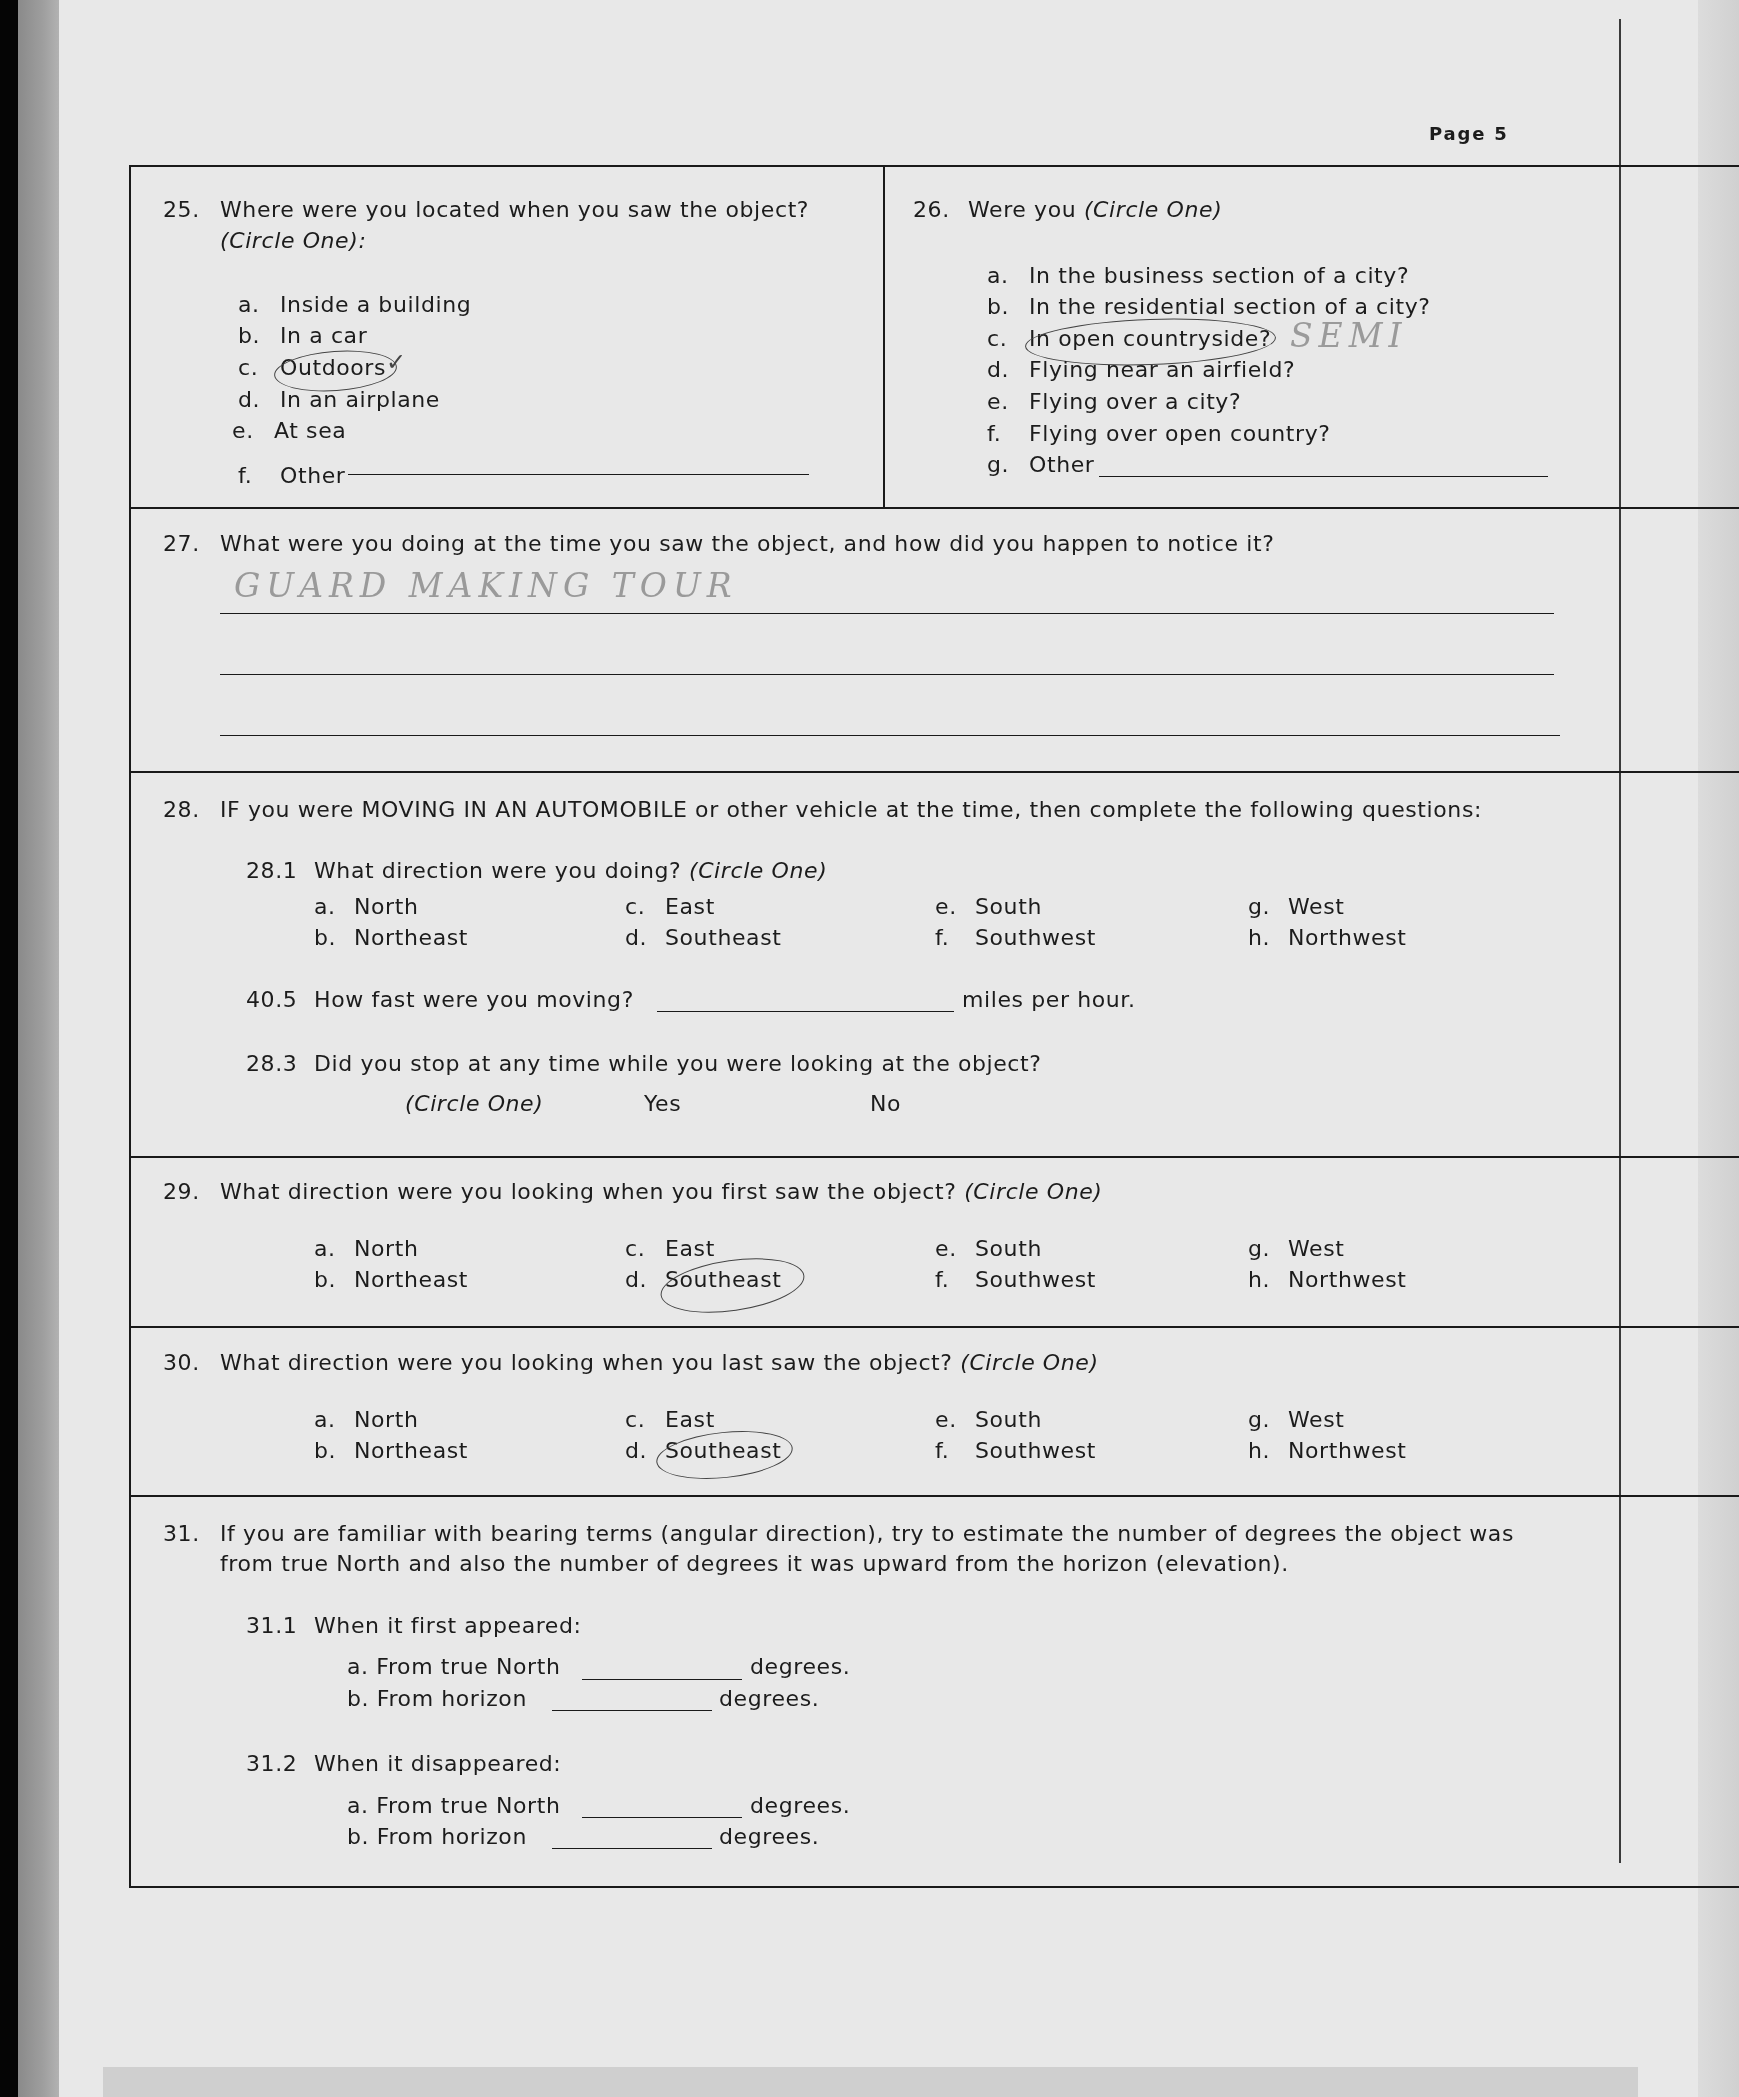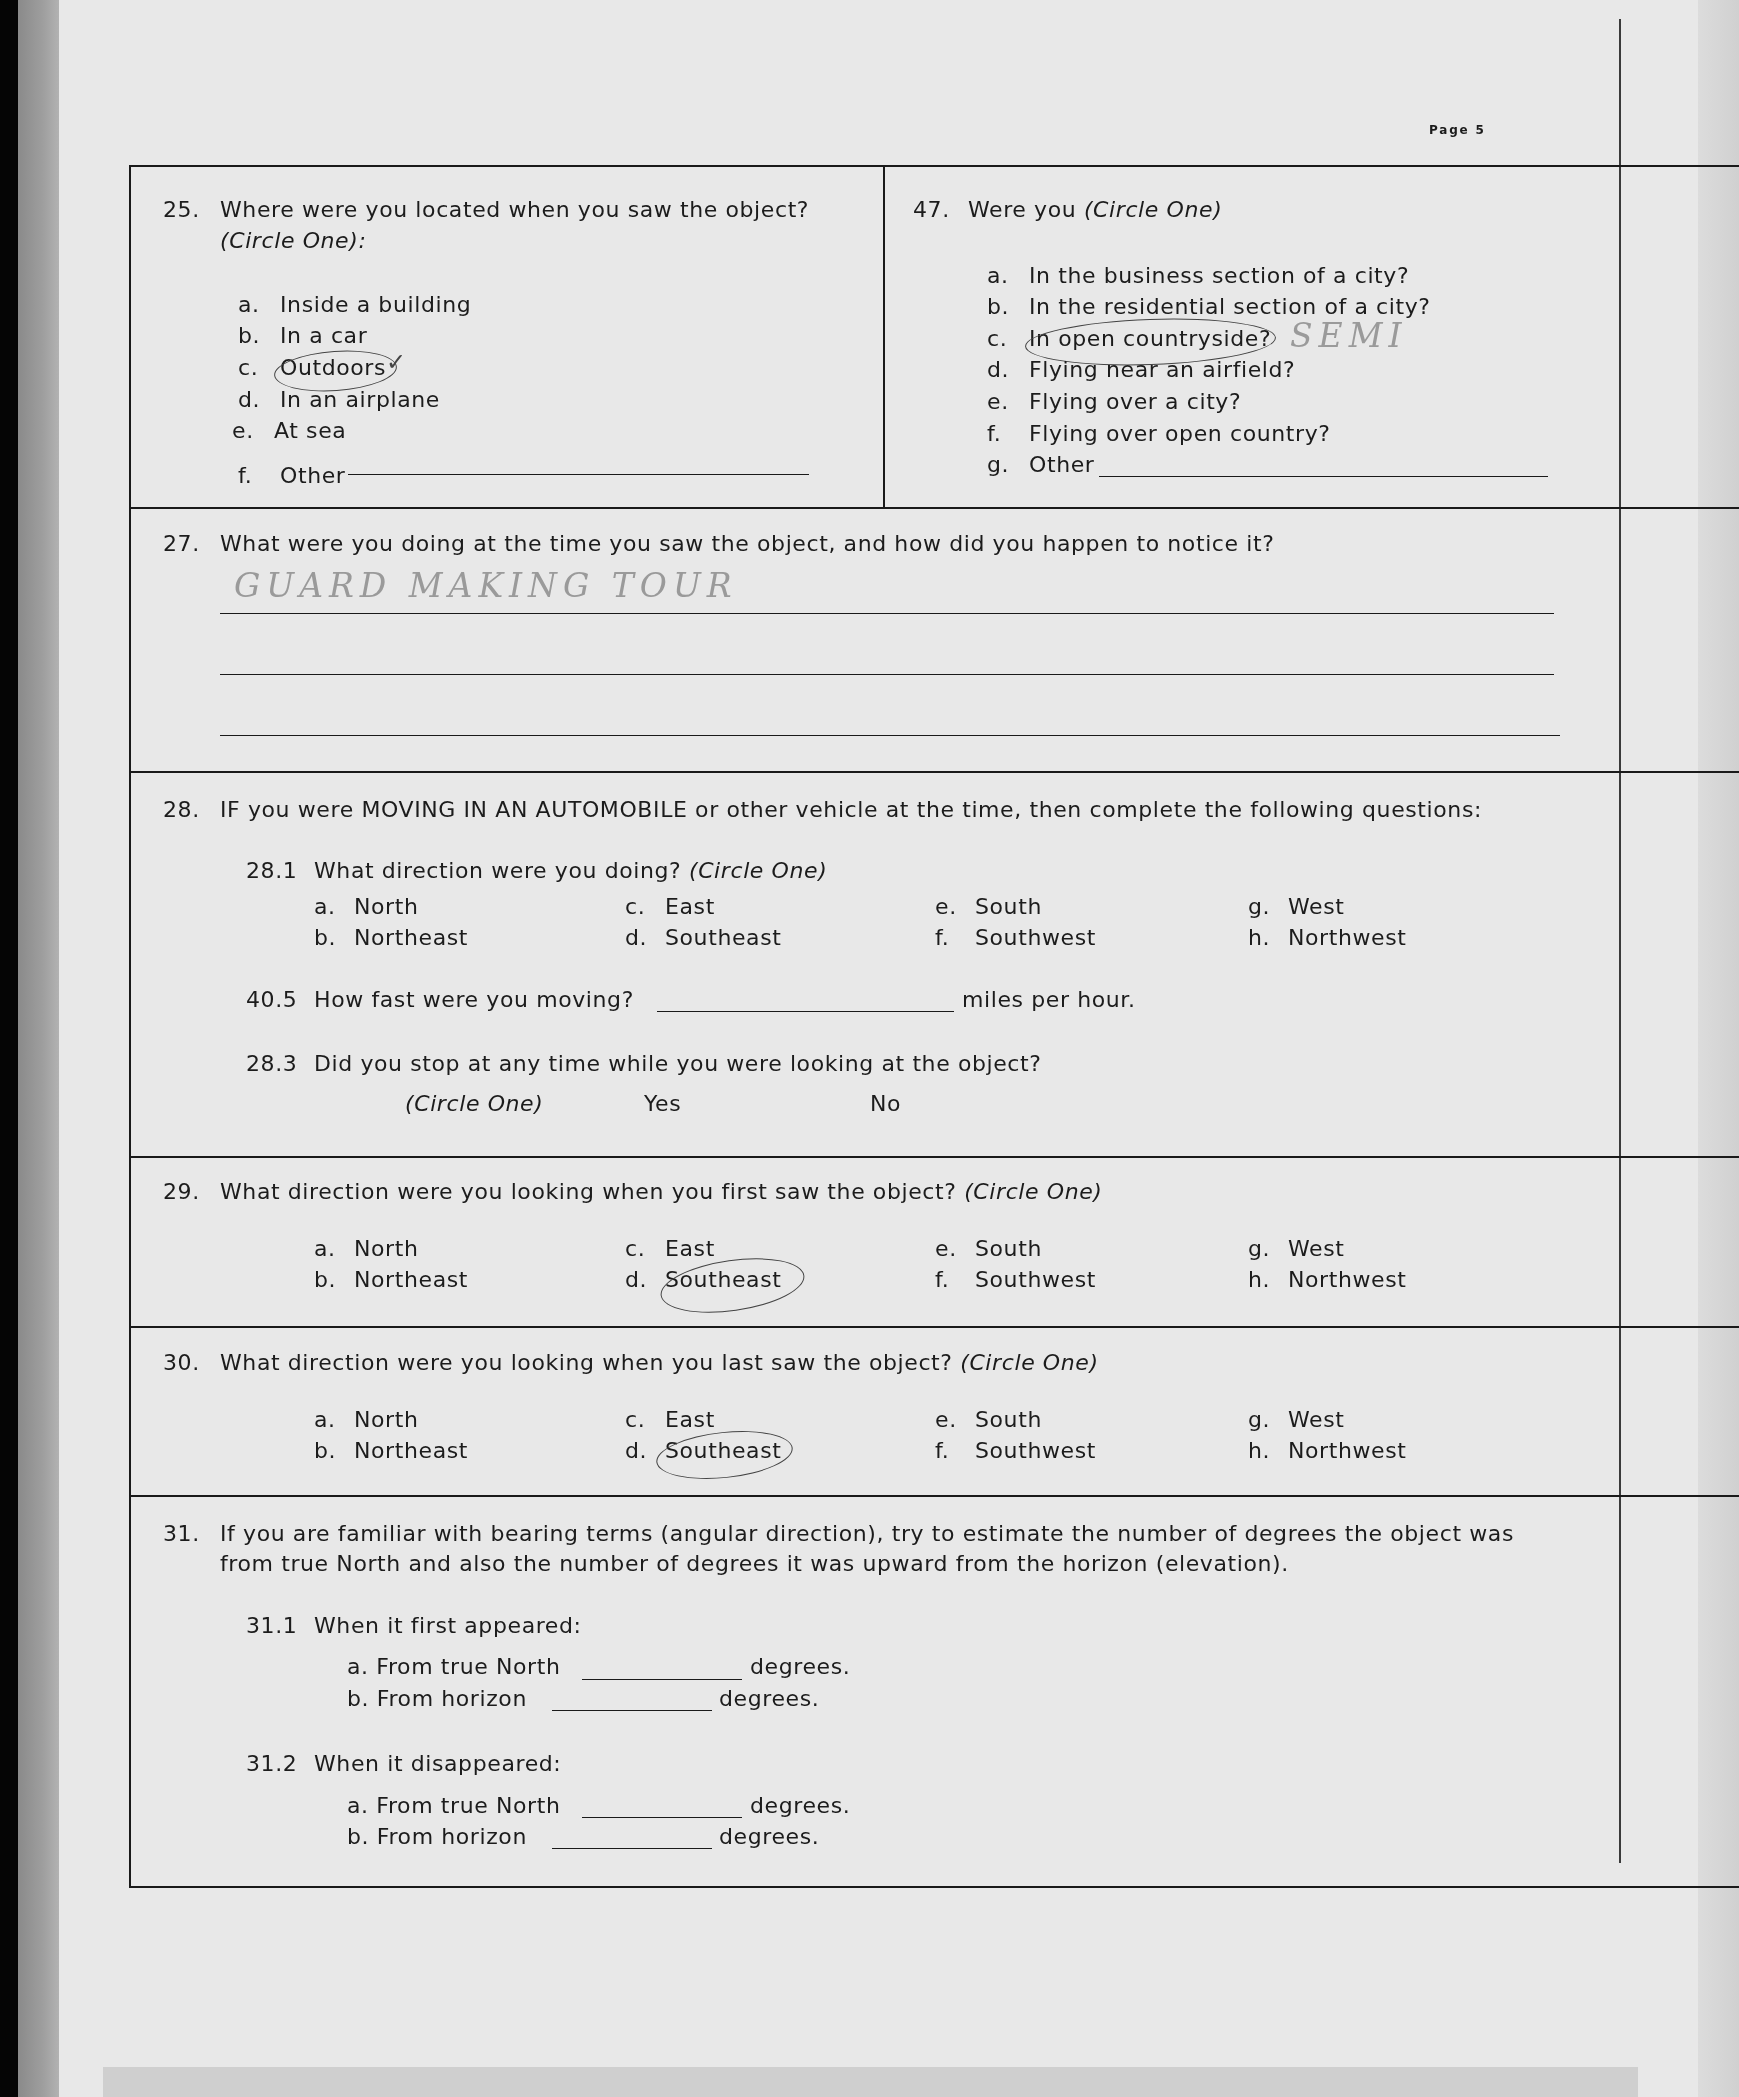--- a/index.html
+++ b/index.html
@@ -10,21 +10,21 @@
     color: #1c1c1c;
   }
   .film-black { position: absolute; left: 0; top: 0; width: 23px; height: 2097px; background: #050505; }
   .film-gray { position: absolute; left: 18px; top: 0; width: 41px; height: 2097px;
     background: linear-gradient(to right, #8a8a8a, #9e9e9e 60%, #b2b2b2); }
   .paper { position: absolute; left: 59px; top: 0; width: 1644px; height: 2097px; background: #e8e8e8; }
   .bottom-strip { position: absolute; left: 103px; top: 2067px; width: 1535px; height: 30px; background: #cfcfcf; }
   .right-edge { position: absolute; left: 1698px; top: 0; width: 41px; height: 2097px; background: linear-gradient(to right,#dcdcdc,#d0d0d0); }
   .margin-line { position: absolute; left: 1619px; top: 19.4px; width: 1.8px; height: 1844px; background: #3a3a3a; }
 
-  .page-number { position: absolute; left: 1429px; top: 123px; font-size: 12px; font-weight: bold; letter-spacing: 1.8px; }
+  .page-number { position: absolute; left: 1429px; top: 123px; font-size: 18px; font-weight: bold; letter-spacing: 1.8px; }
 
   .form { position: absolute; left: 129px; top: 165px; width: 1718px; height: 1723px;
     border: 2.4px solid #1a1a1a; box-sizing: border-box; }
   .hline { position: absolute; left: 0; right: 0; height: 0; border-top: 2.4px solid #1a1a1a; }
   .vline { position: absolute; top: 0; width: 0; border-left: 2.4px solid #1a1a1a; }
 
   .txt { position: absolute; font-size: 22px; white-space: nowrap; letter-spacing: 0.6px; }
   .it { font-style: italic; }
   .rule { position: absolute; height: 0; border-top: 1.8px solid #1a1a1a; }
 
@@ -66,21 +66,21 @@
     <div class="txt" style="left:107px;top:188px;"><span class="opt"><span class="letter">c.</span><span>Outdoors</span></span></div>
     <div class="circle-mark" style="left:143px;top:184px;width:121px;height:38px;transform:rotate(-4deg);"></div>
     <div class="check-mark" style="left:255px;top:181px;">✓</div>
     <div class="txt" style="left:107px;top:220px;"><span class="opt"><span class="letter">d.</span><span>In an airplane</span></span></div>
     <div class="txt" style="left:101px;top:251px;"><span class="opt"><span class="letter">e.</span><span>At sea</span></span></div>
     <div class="txt" style="left:107px;top:296px;"><span class="opt"><span class="letter">f.</span><span>Other</span></span></div>
     <div class="rule" style="left:217px;top:307px;width:461px;"></div>
   </section>
 
   <section>
-    <div class="txt" style="left:782px;top:30px;">47.</div>
+    <div class="txt" style="left:782px;top:30px;">26.</div>
     <div class="txt" style="left:837px;top:30px;"><span>Were you</span> <span class="it">(Circle One)</span></div>
 
     <div class="txt" style="left:856px;top:96px;"><span class="opt"><span class="letter">a.</span><span>In the business section of a city?</span></span></div>
     <div class="txt" style="left:856px;top:127px;"><span class="opt"><span class="letter">b.</span><span>In the residential section of a city?</span></span></div>
     <div class="txt" style="left:856px;top:159px;"><span class="opt"><span class="letter">c.</span><span>In open countryside?</span></span></div>
     <div class="circle-mark" style="left:894px;top:152px;width:249px;height:44px;transform:rotate(-2deg);"></div>
     <div class="handwriting" style="left:1159px;top:149px;">SEMI</div>
     <div class="txt" style="left:856px;top:190px;"><span class="opt"><span class="letter">d.</span><span>Flying near an airfield?</span></span></div>
     <div class="txt" style="left:856px;top:222px;"><span class="opt"><span class="letter">e.</span><span>Flying over a city?</span></span></div>
     <div class="txt" style="left:856px;top:254px;"><span class="opt"><span class="letter">f.</span><span>Flying over open country?</span></span></div>

